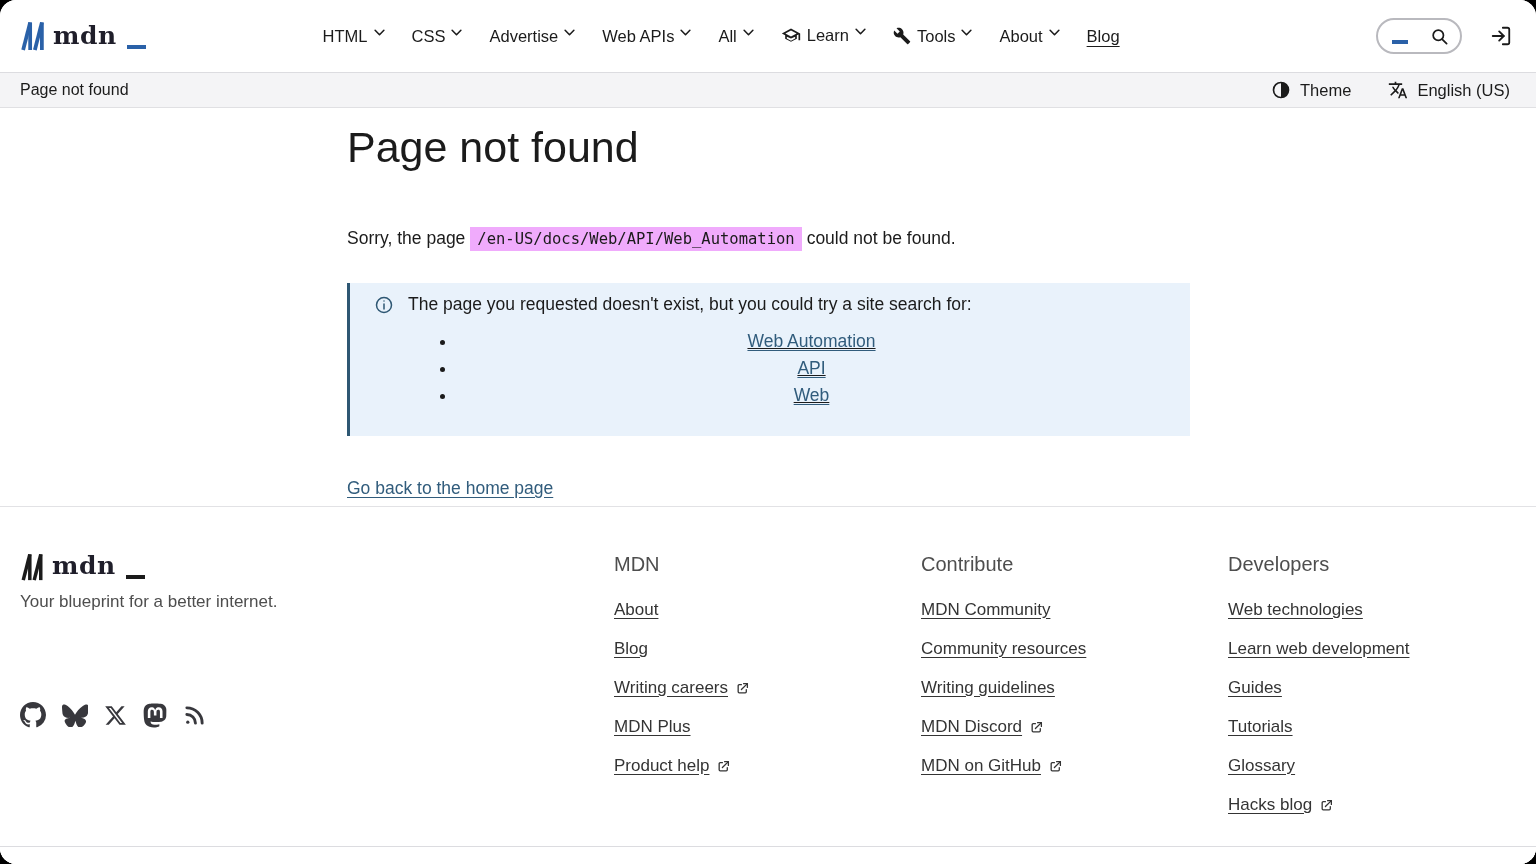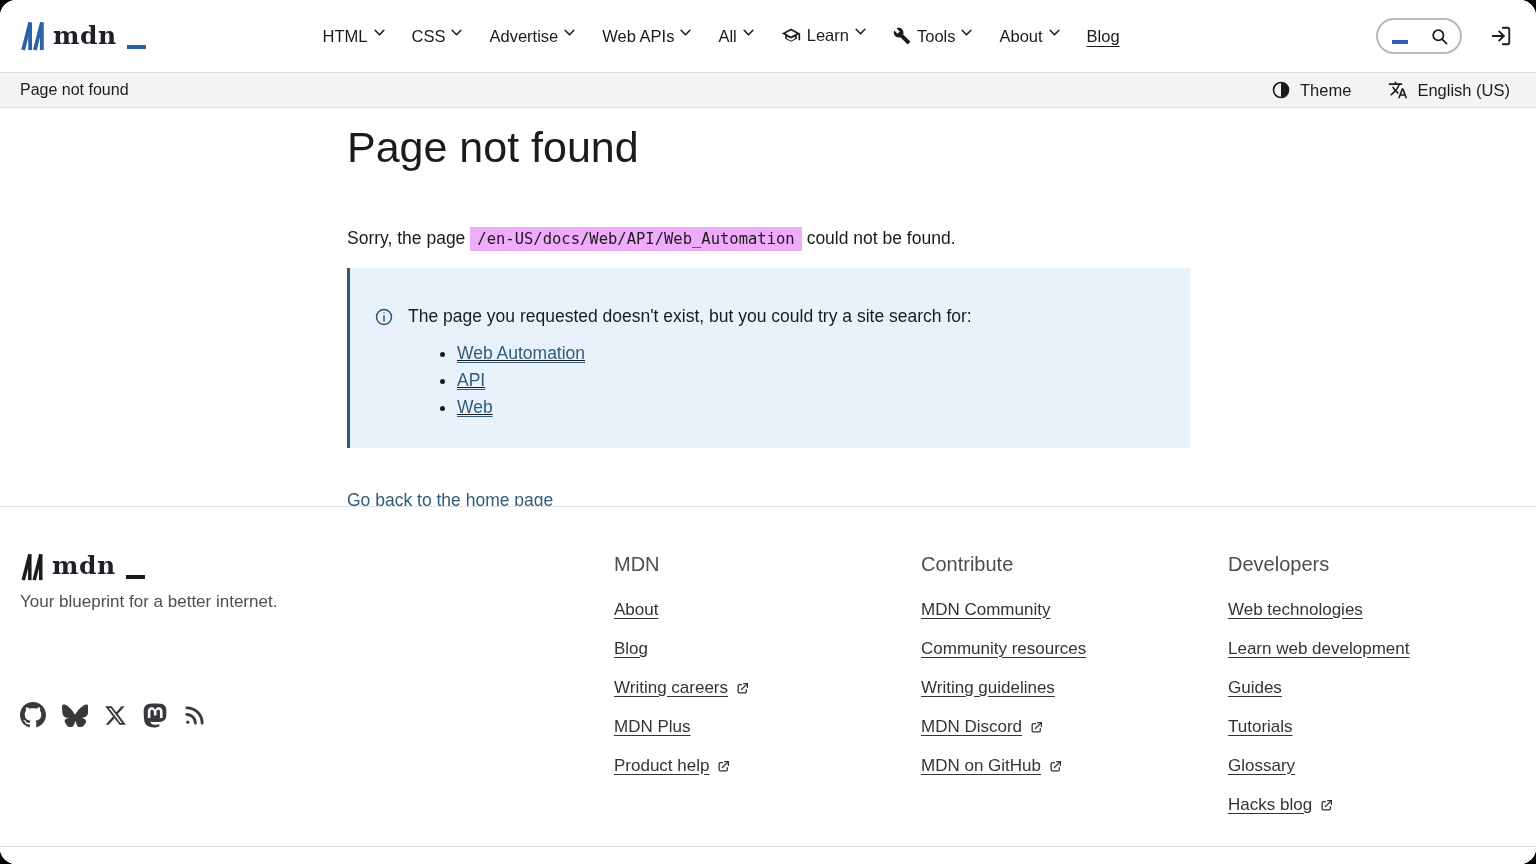--- a/index.html
+++ b/index.html
@@ -32,21 +32,21 @@
   
   .crumb-bar{height:36px;background:#f4f4f6;border-top:1px solid #dcdce0;border-bottom:1px solid #e0e0e3;display:flex;align-items:center;padding:0 26px 0 20px;font-size:16px;}
   .crumb-right{margin-left:auto;display:flex;align-items:center;gap:37px;}
   .bar-btn{display:flex;align-items:center;gap:9px;font-size:16.5px;color:#1b1b1b;cursor:pointer;background:none;border:none;padding:0;font-family:inherit;}
 
   
   .content{padding:14px 0 0 347px;height:398px;}
   h1.page-title{font-size:43px;font-weight:500;margin:0;line-height:1.18;}
   .error-line{margin:55px 0 0;font-size:17.5px;}
   code.err-path{font-family:"DejaVu Sans Mono","Liberation Mono",monospace;font-size:15.5px;background:#f0abfc;padding:3px 7px;border-radius:0;margin:0 5px;}
-  .note{margin-top:19px;width:843px;background:var(--note-bg);border-left:3px solid var(--note-border);padding:38px 24px 24px;}
+  .note{margin-top:34px;width:843px;background:var(--note-bg);border-left:3px solid var(--note-border);padding:11px 24px 24px;text-align:center;}
   .note-head{display:flex;align-items:flex-start;gap:14px;font-size:17.5px;}
   .note-head .info{flex:0 0 auto;margin-top:1px;color:var(--note-border);}
   .note ul{margin:16px 0 0;padding:0 0 0 83px;text-decoration:underline;}
   .note li{margin-bottom:6px;font-size:17.5px;}
   a.doc-link{color:var(--link);text-decoration:underline;text-underline-offset:3px;cursor:pointer;}
   .home-link{display:inline-block;margin-top:42px;font-size:17.5px;}
 
   
   .site-footer{position:relative;height:358px;border-top:1px solid #e2e2e5;padding:46px 20px 0;display:grid;grid-template-columns:594px 307px 307px auto;background:#fff;}
   .f-left .logo{color:#1b1b1b;}

